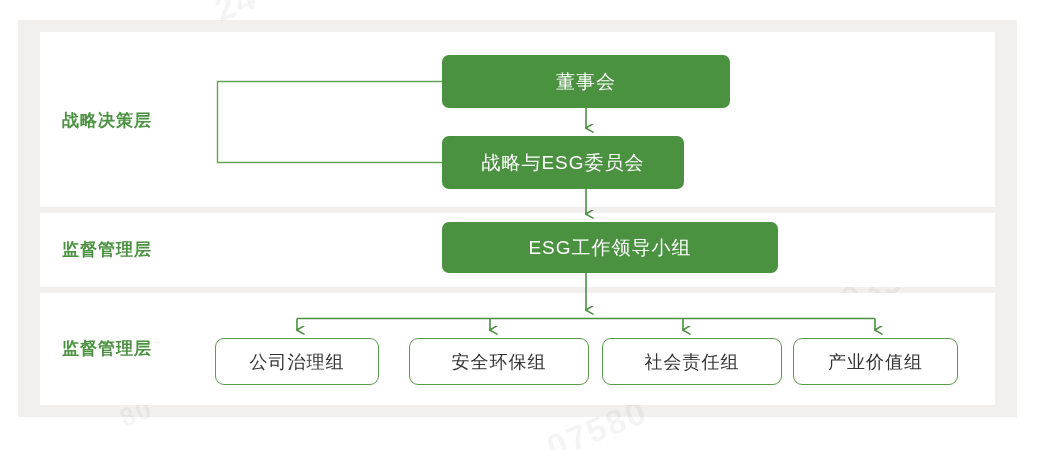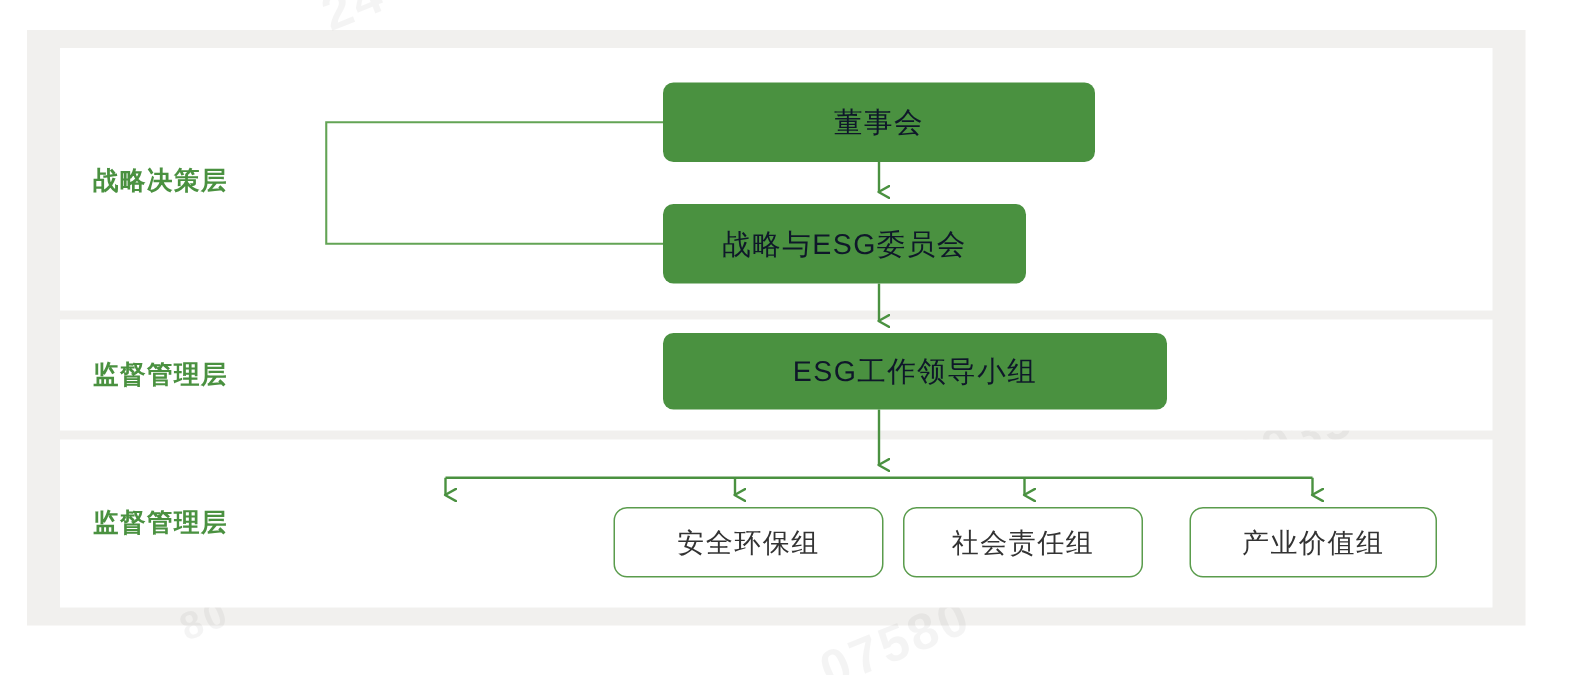--- a/index.html
+++ b/index.html
@@ -65,21 +65,21 @@
     box-sizing: border-box;
     display: flex;
     align-items: center;
     justify-content: center;
     text-align: center;
     white-space: nowrap;
   }
 
   .node.filled {
     background: #4a9140;
-    color: #0f172a;
+    color: #ffffff;
     border-radius: 7px;
     font-size: 19px;
     letter-spacing: 1px;
   }
 
   .node.outlined {
     background: #ffffff;
     color: #333333;
     border: 1.6px solid #5a9c4c;
     border-radius: 9px;
@@ -88,21 +88,21 @@
   }
 
   
   #node-board       { left: 442px; top: 55px;  width: 288px; height: 53px; }
   #node-committee   { left: 442px; top: 136px; width: 242px; height: 53px; }
   #node-esg-group   { left: 442px; top: 222px; width: 336px; height: 51px; }
 
   
   #node-group-0 { left: 215px; top: 338px; width: 164px; height: 47px; }
   #node-group-1 { left: 409px; top: 338px; width: 180px; height: 47px; }
-  #node-group-2 { left: 602px; top: 338px; width: 160px; height: 47px; }
+  #node-group-2 { left: 602px; top: 338px; width: 180px; height: 47px; }
   #node-group-3 { left: 793px; top: 338px; width: 165px; height: 47px; }
 
   
   #connectors {
     position: absolute;
     left: 0;
     top: 0;
     width: 1060px;
     height: 450px;
     pointer-events: none;
@@ -176,20 +176,21 @@
       <line x1="875" y1="318.5" x2="875" y2="330" marker-end="url(#arrowhead)"></line>
     </g>
   </svg>
 
   <div class="node filled" id="node-board">董事会</div>
 
   <div class="node filled" id="node-committee">战略与ESG委员会</div>
 
   <div class="node filled" id="node-esg-group">ESG工作领导小组</div>
 
+  <div class="node outlined" id="node-group-0">公司治理组</div>
 
   <div class="node outlined" id="node-group-1">安全环保组</div>
 
   <div class="node outlined" id="node-group-2">社会责任组</div>
 
   <div class="node outlined" id="node-group-3">产业价值组</div>
 
 </div>
 
 </body></html>

